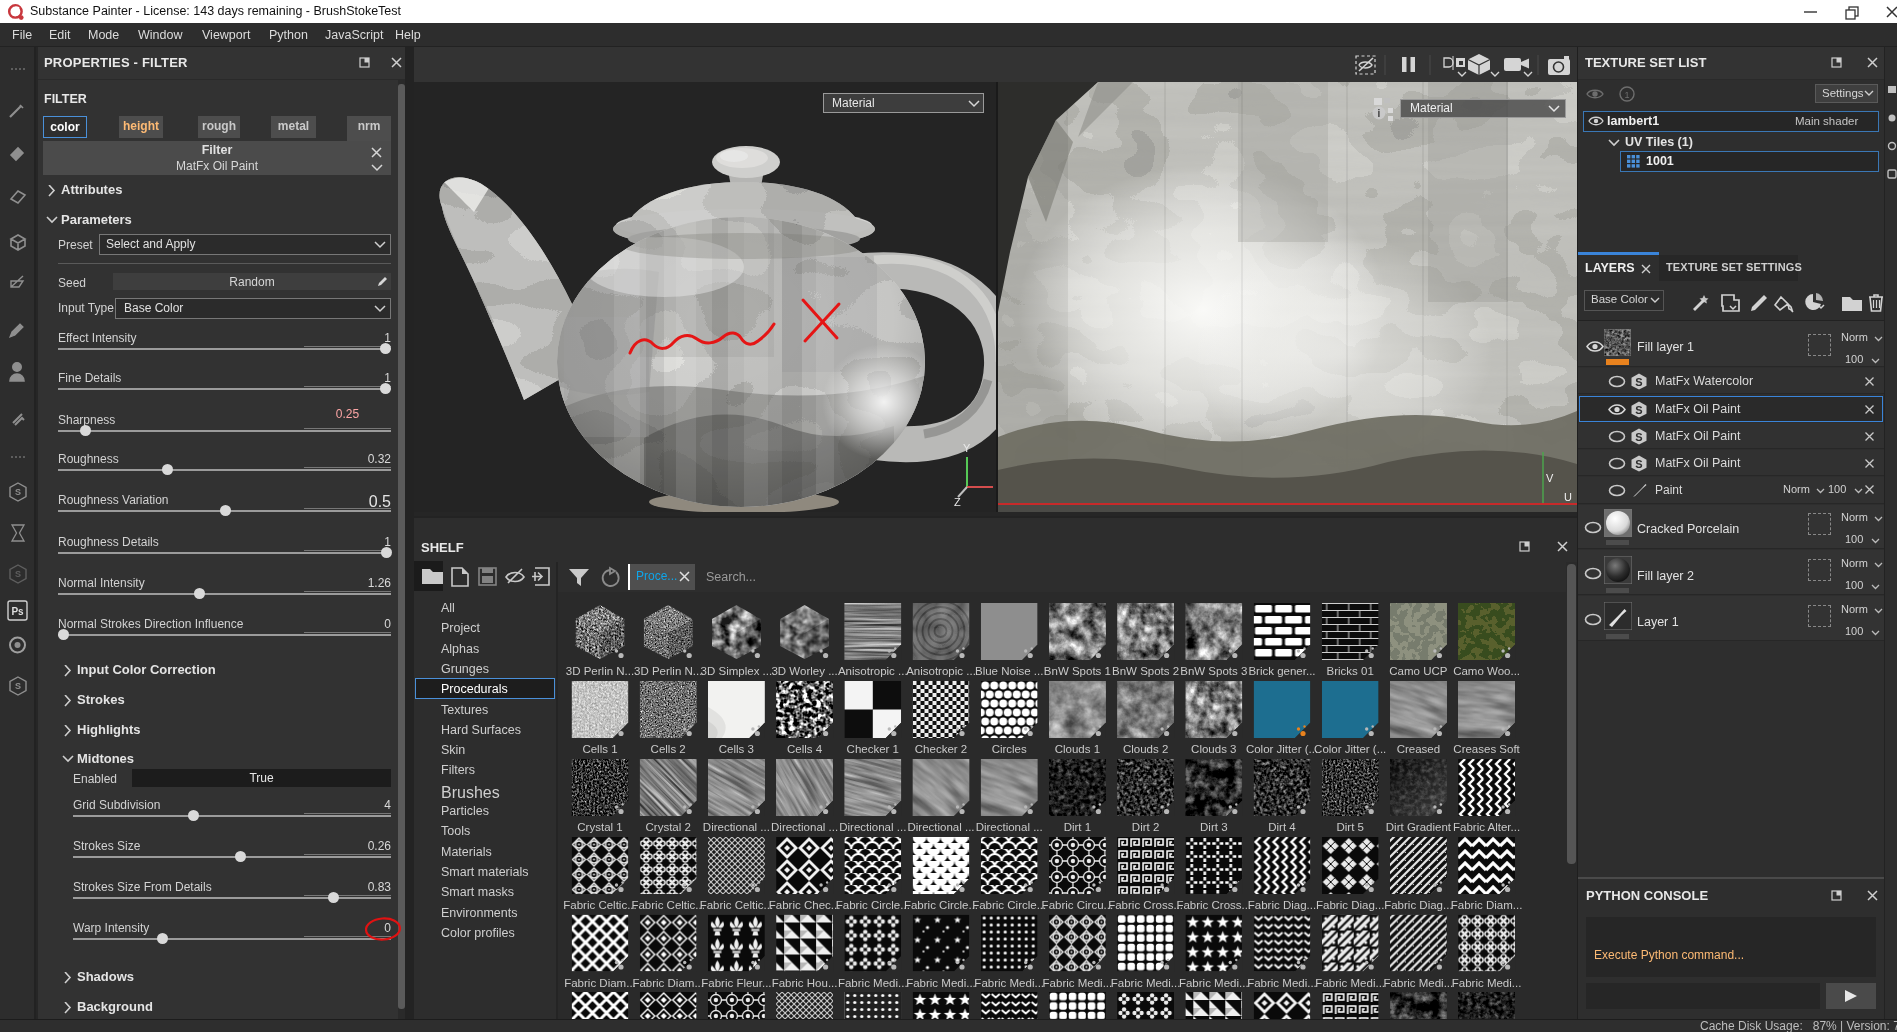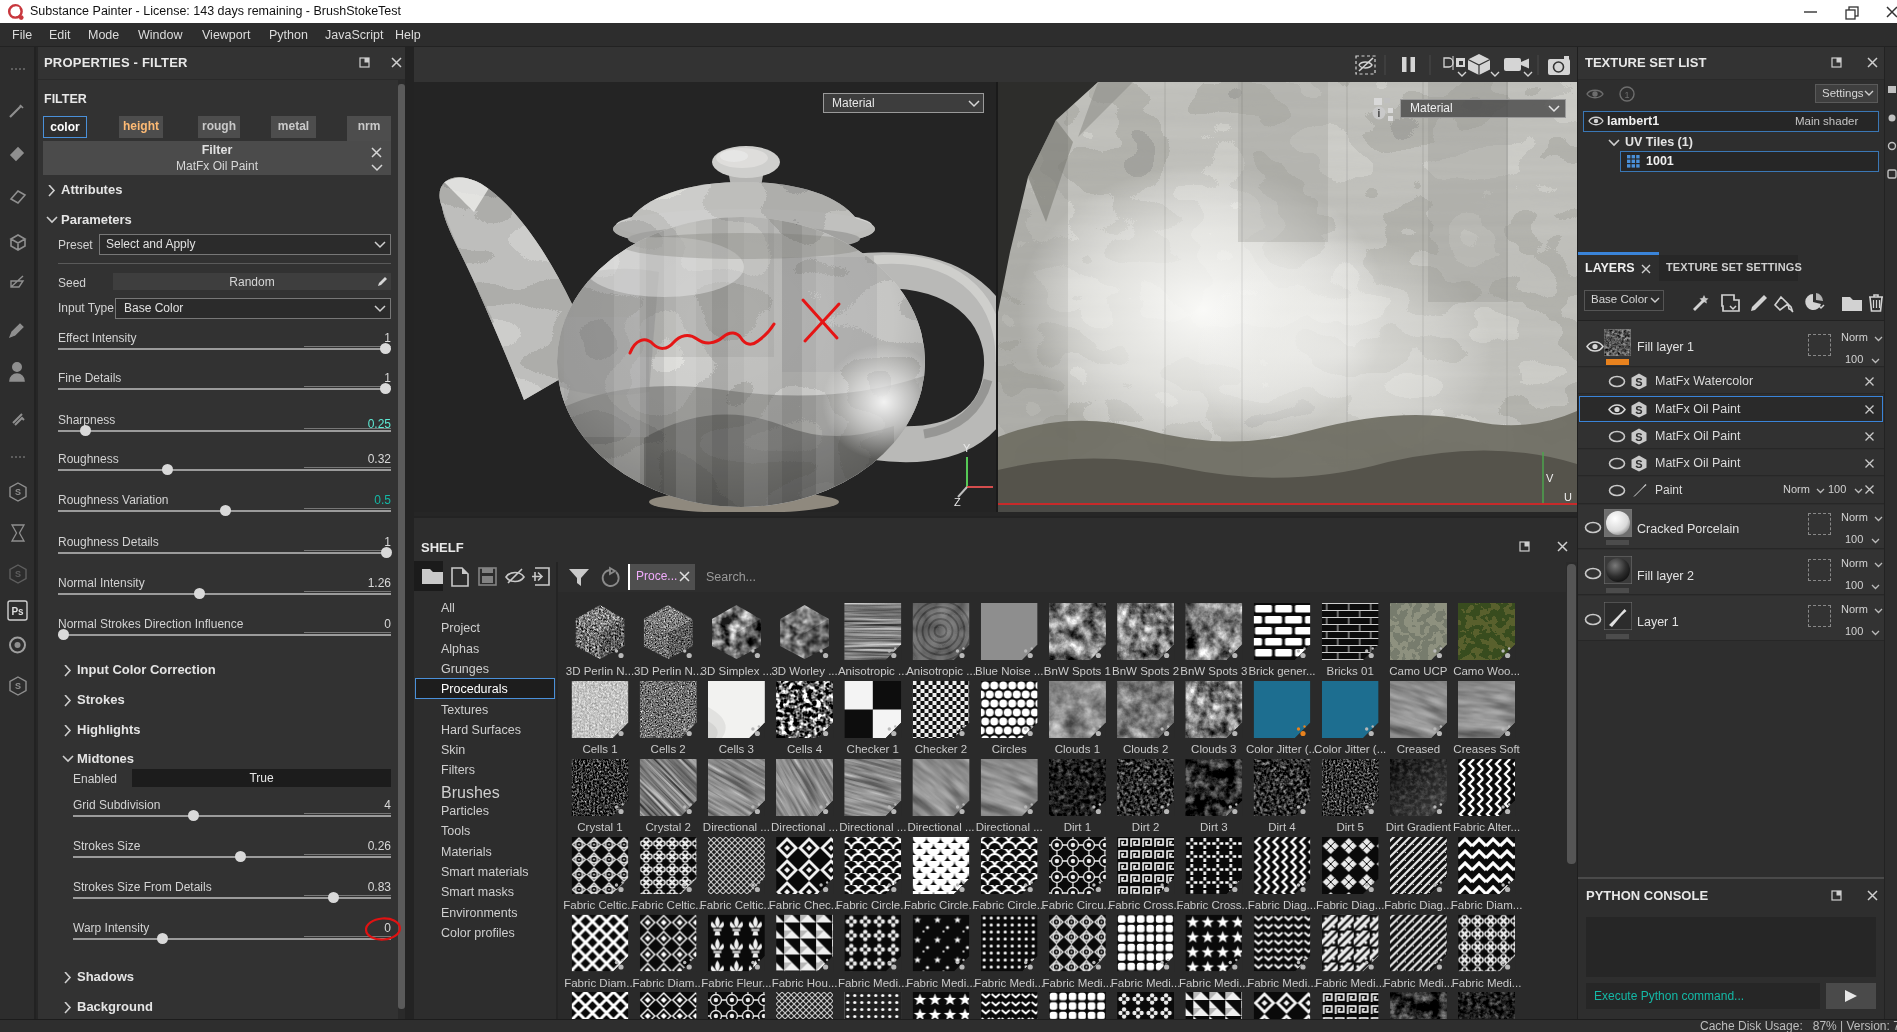--- a/index.html
+++ b/index.html
@@ -112,31 +112,31 @@
 <div class="abs" style="left:304px;top:331px;white-space:nowrap;width:87px;text-align:right;color:#d8d8d8;font-size:12px">1</div>
 <div class="abs" style="left:304px;top:346px;width:87px;height:1px;background:#777"></div>
 <div class="abs" style="left:58px;top:348px;width:333px;height:2px;background:#9b9b9b"></div>
 <div class="abs" style="left:380px;top:343px;width:11px;height:11px;border-radius:50%;background:#d9d9d9"></div>
 <div class="abs" style="left:58px;top:371px;white-space:nowrap;color:#d2d2d2;font-size:12px">Fine Details</div>
 <div class="abs" style="left:304px;top:371px;white-space:nowrap;width:87px;text-align:right;color:#d8d8d8;font-size:12px">1</div>
 <div class="abs" style="left:304px;top:386px;width:87px;height:1px;background:#777"></div>
 <div class="abs" style="left:58px;top:388px;width:333px;height:2px;background:#9b9b9b"></div>
 <div class="abs" style="left:380px;top:383px;width:11px;height:11px;border-radius:50%;background:#d9d9d9"></div>
 <div class="abs" style="left:58px;top:413px;white-space:nowrap;color:#d2d2d2;font-size:12px">Sharpness</div>
-<div class="abs" style="left:304px;top:417px;white-space:nowrap;width:87px;text-align:right;color:#5eead4;font-size:12px">0.25</div>
+<div class="abs" style="left:304px;top:407px;white-space:nowrap;width:87px;text-align:center;color:#fca5a5;font-size:12px">0.25</div>
 <div class="abs" style="left:304px;top:428px;width:87px;height:1px;background:#777"></div>
 <div class="abs" style="left:58px;top:430px;width:333px;height:2px;background:#9b9b9b"></div>
 <div class="abs" style="left:80px;top:425px;width:11px;height:11px;border-radius:50%;background:#d9d9d9"></div>
 <div class="abs" style="left:58px;top:452px;white-space:nowrap;color:#d2d2d2;font-size:12px">Roughness</div>
 <div class="abs" style="left:304px;top:452px;white-space:nowrap;width:87px;text-align:right;color:#d8d8d8;font-size:12px">0.32</div>
 <div class="abs" style="left:304px;top:467px;width:87px;height:1px;background:#777"></div>
 <div class="abs" style="left:58px;top:469px;width:333px;height:2px;background:#9b9b9b"></div>
 <div class="abs" style="left:162px;top:464px;width:11px;height:11px;border-radius:50%;background:#d9d9d9"></div>
 <div class="abs" style="left:58px;top:493px;white-space:nowrap;color:#d2d2d2;font-size:12px">Roughness Variation</div>
-<div class="abs" style="left:304px;top:493px;white-space:nowrap;width:87px;text-align:right;color:#14b8a6;font-size:12px">0.5</div>
+<div class="abs" style="left:304px;top:493px;white-space:nowrap;width:87px;text-align:right;color:#e5e5e5;font-size:16px">0.5</div>
 <div class="abs" style="left:304px;top:508px;width:87px;height:1px;background:#777"></div>
 <div class="abs" style="left:58px;top:510px;width:333px;height:2px;background:#9b9b9b"></div>
 <div class="abs" style="left:220px;top:505px;width:11px;height:11px;border-radius:50%;background:#d9d9d9"></div>
 <div class="abs" style="left:58px;top:535px;white-space:nowrap;color:#d2d2d2;font-size:12px">Roughness Details</div>
 <div class="abs" style="left:304px;top:535px;white-space:nowrap;width:87px;text-align:right;color:#d8d8d8;font-size:12px">1</div>
 <div class="abs" style="left:304px;top:550px;width:87px;height:1px;background:#777"></div>
 <div class="abs" style="left:58px;top:552px;width:333px;height:2px;background:#9b9b9b"></div>
 <div class="abs" style="left:381px;top:547px;width:11px;height:11px;border-radius:50%;background:#d9d9d9"></div>
 <div class="abs" style="left:58px;top:576px;white-space:nowrap;color:#d2d2d2;font-size:12px">Normal Intensity</div>
 <div class="abs" style="left:304px;top:576px;white-space:nowrap;width:87px;text-align:right;color:#d8d8d8;font-size:12px">1.26</div>
@@ -422,21 +422,21 @@
       </g>
 <path d="M92,17 c4,-6 14,-6 18,0 c-4,6 -14,6 -18,0 z M94,23 L108,9" fill="none" stroke="#c9c9c9" stroke-width="1.6"></path>
 <path d="M121,8 h14 v17 h-14 m0,-13 v9" fill="none" stroke="#c9c9c9" stroke-width="1.6"></path>
       <path d="M118,16.5 h10 m-4,-4 l4,4 l-4,4" fill="none" stroke="#c9c9c9" stroke-width="1.6"></path>
 <path d="M143,6 v24" stroke="#454545" stroke-width="1.5"></path>
 <path d="M155,9 h20 l-8,9 v8 l-4,-3 v-5 z"></path>
 <path d="M196,10 a8,8 0 1 0 6,2 m-6,-4 v6 l5,-3 z" fill="none" stroke="#8a8a8a" stroke-width="1.8"></path>
 </g>
 </svg>
 <div class="abs" style="left:628px;top:564px;width:67px;height:26px;background:#4f4f4f;border-left:2px solid #fff"></div>
-<div class="abs" style="left:636px;top:569px;white-space:nowrap;color:#f0abfc;font-size:12px">Proce...</div>
+<div class="abs" style="left:636px;top:569px;white-space:nowrap;color:#0ea5e9;font-size:12px">Proce...</div>
 <svg class="abs" style="left:678px;top:570px" width="13" height="13" viewBox="0 0 13 13">
     <path d="M2,2 l9,9 M11,2 l-9,9" stroke="#e0e0e0" stroke-width="1.5"></path>
   </svg>
 <div class="abs" style="left:706px;top:570px;white-space:nowrap;color:#9a9a9a;font-size:12.5px">Search...</div>
 <div class="abs" style="left:441px;top:601.0px;white-space:nowrap;color:#cfcfcf;font-size:12.5px">All</div>
 <div class="abs" style="left:441px;top:621.3px;white-space:nowrap;color:#cfcfcf;font-size:12.5px">Project</div>
 <div class="abs" style="left:441px;top:641.6px;white-space:nowrap;color:#cfcfcf;font-size:12.5px">Alphas</div>
 <div class="abs" style="left:441px;top:661.9px;white-space:nowrap;color:#cfcfcf;font-size:12.5px">Grunges</div>
 <div class="abs" style="left:415px;top:678.2px;width:140px;height:21px;background:#1d1d1d;border:1px solid #4a90d9"></div>
 <div class="abs" style="left:441px;top:682.2px;white-space:nowrap;color:#ffffff;font-size:12.5px">Procedurals</div>
@@ -1799,21 +1799,21 @@
   </svg>
 <div class="abs" style="left:1578px;top:877px;width:306px;height:2px;background:#4a4a4a"></div>
 <div class="abs" style="left:1586px;top:888px;white-space:nowrap;font-weight:bold;color:#e8e8e8;font-size:13px">PYTHON CONSOLE</div>
 <svg class="abs" style="left:1830px;top:889px" width="50" height="14" viewBox="0 0 50 14">
 <rect x="2" y="2" width="9" height="9" fill="none" stroke="#cfcfcf" stroke-width="1.2"></rect>
     <rect x="6.5" y="2" width="4.5" height="4.5" fill="#cfcfcf"></rect>
 <path d="M38,2 l9,9 M47,2 l-9,9" stroke="#cfcfcf" stroke-width="1.5"></path>
 </svg>
 <div class="abs" style="left:1586px;top:917px;width:290px;height:60px;background:#262626"></div>
 <div class="abs" style="left:1586px;top:983px;width:234px;height:26px;background:#262626"></div>
-<div class="abs" style="left:1594px;top:989px;white-space:nowrap;color:#14b8a6;font-size:12px">Execute Python command...</div>
+<div class="abs" style="left:1594px;top:948px;white-space:nowrap;color:#fdba74;font-size:12px">Execute Python command...</div>
 <div class="abs" style="left:1826px;top:983px;width:50px;height:26px;background:#4a4a4a"></div>
 <svg class="abs" style="left:1843px;top:989px" width="16" height="14" viewBox="0 0 16 14">
     <path d="M2,1 L14,7 L2,13 Z" fill="#e8e8e8"></path>
   </svg>
 <div class="abs" style="left:1884px;top:47px;width:13px;height:985px;background:#2d2d2d;border-left:1px solid #222"></div>
 <svg class="abs" style="left:1884px;top:80px" width="13" height="140" viewBox="0 0 13 140">
 <g fill="#c0c0c0">
       <rect x="4" y="6" width="8" height="7"></rect>
       <circle cx="8" cy="38" r="3.5"></circle>
       <circle cx="8" cy="66" r="3.5" fill="none" stroke="#c0c0c0" stroke-width="1.4"></circle>

